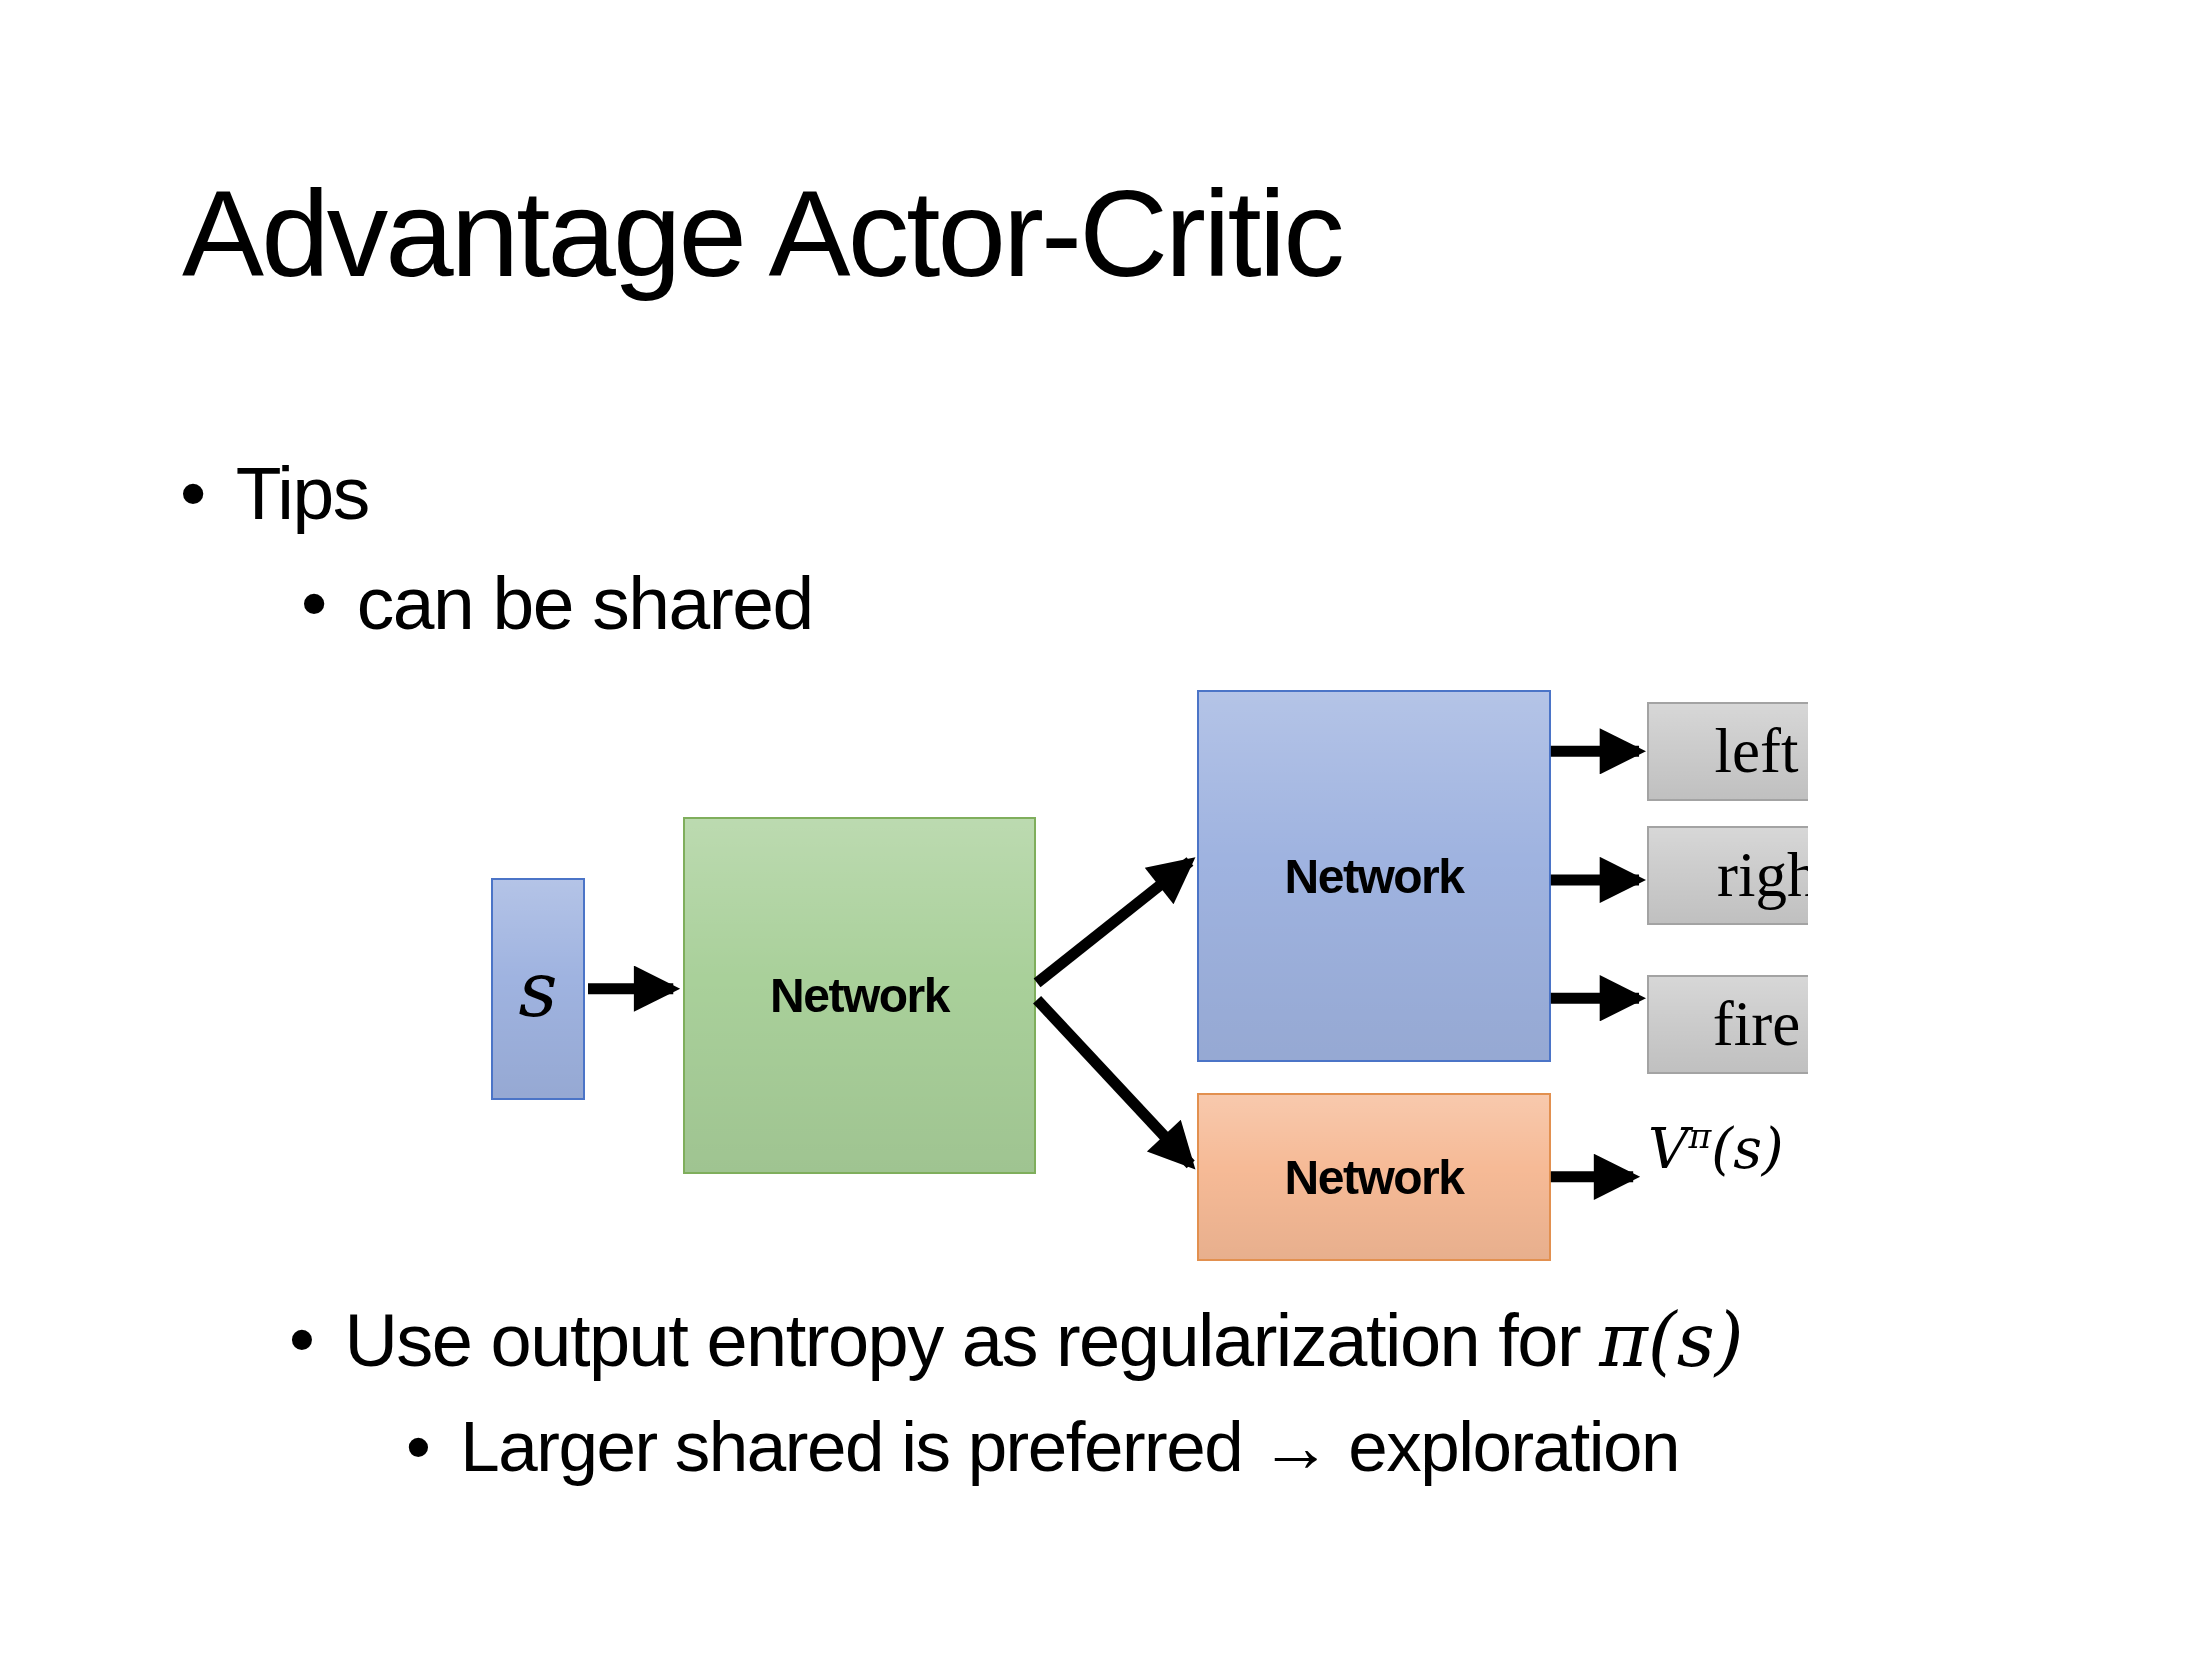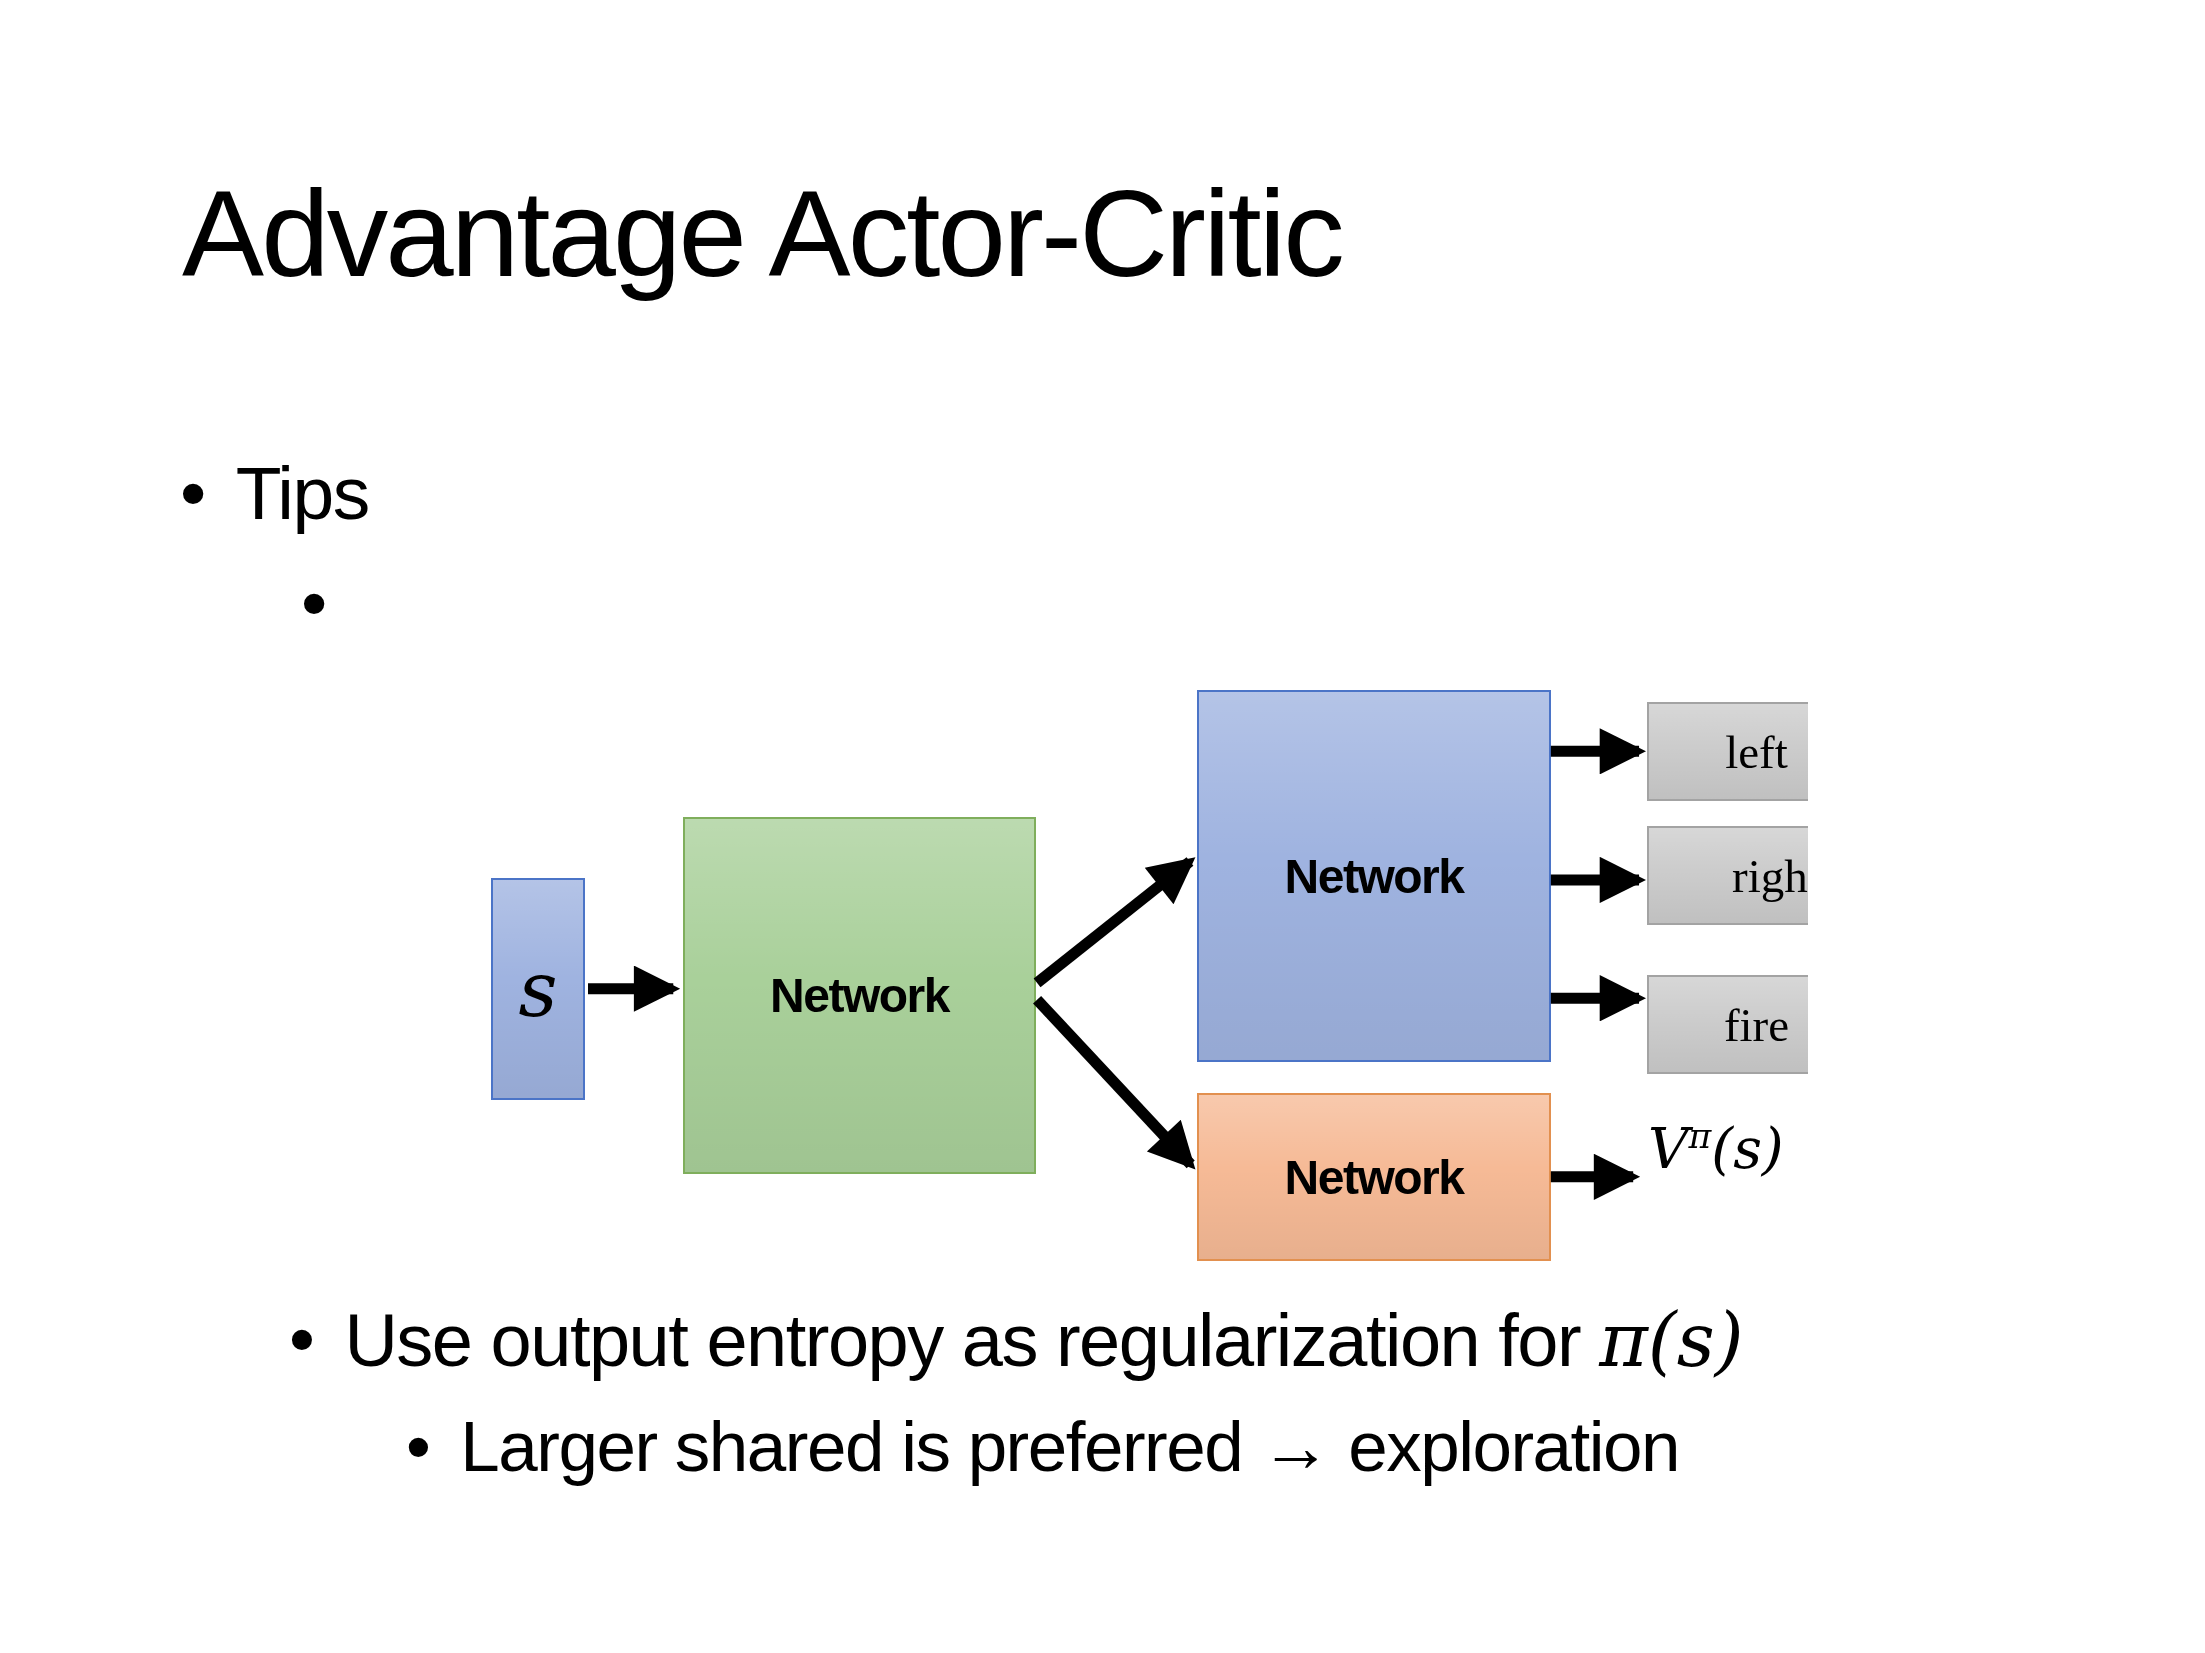--- a/index.html
+++ b/index.html
@@ -23,40 +23,41 @@
   .box { position:absolute; box-sizing:border-box; display:flex; align-items:center; justify-content:center; }
   .shade { background-image:linear-gradient(180deg, rgba(255,255,255,.22), rgba(255,255,255,0) 45%, rgba(0,0,0,.06)); }
   .state-box  { left:491px;  top:878px; width:94px; height:222px; background-color:var(--state-fill,#9fb3e0);  border:2.9px solid var(--state-border,#4b74c7); }
   .shared-box { left:683px;  top:817px; width:353px; height:357px; background-color:var(--shared-fill,#a9d09a); border:2.9px solid var(--shared-border,#7fae5c); }
   .actor-box  { left:1197px; top:690px;  width:354px; height:372px; background-color:var(--actor-fill,#9fb3e0);  border:2.9px solid var(--actor-border,#4b74c7); }
   .critic-box { left:1197px; top:1093px; width:354px; height:168px; background-color:var(--critic-fill,#f6ba96); border:2.9px solid var(--critic-border,#e2904f); }
   .net-label { font-size:48px; letter-spacing:-1.5px;font-weight:bold; }
   .state-label { font-size:76px; }
   .action-box { left:1647px; width:219px; height:99px; background-color:var(--action-fill,#cccccc); border:2.2px solid var(--action-border,#a3a3a3); }
   .action-left { top:702px; } .action-right { top:826px;padding-left:40px; } .action-fire { top:975px; }
-  .action-label { font-family:"Liberation Serif","DejaVu Serif",serif; font-size:47px; }
+  .action-label { font-family:"Liberation Serif","DejaVu Serif",serif; font-size:63px; }
   .value-out { position:absolute; left:1648px; top:1116px; font-size:56px; white-space:nowrap; }
   .arrows { position:absolute; left:0; top:0; width:2205px; height:1654px; color:var(--arrow-color,#000); pointer-events:none; }
   .arrows line { stroke:currentColor; stroke-width:15; }
 </style>
 </head>
 <body>
 
 <div class="slide">
 
   <div class="title">Advantage Actor-Critic</div>
 
   <div class="bullet b1">
     <span class="dot">•</span>
     <span>Tips</span>
   </div>
 
   <div class="bullet b2">
     <span class="dot">•</span>
     <span>
+      <div>can be shared</div>
     </span>
   </div>
 
   <div class="bullet b3">
     <span class="dot">•</span>
     <span><span>Use output entropy as regularization for </span><span class="math">π(s)</span></span>
   </div>
 
   <div class="bullet b4">
     <span class="dot">•</span>

